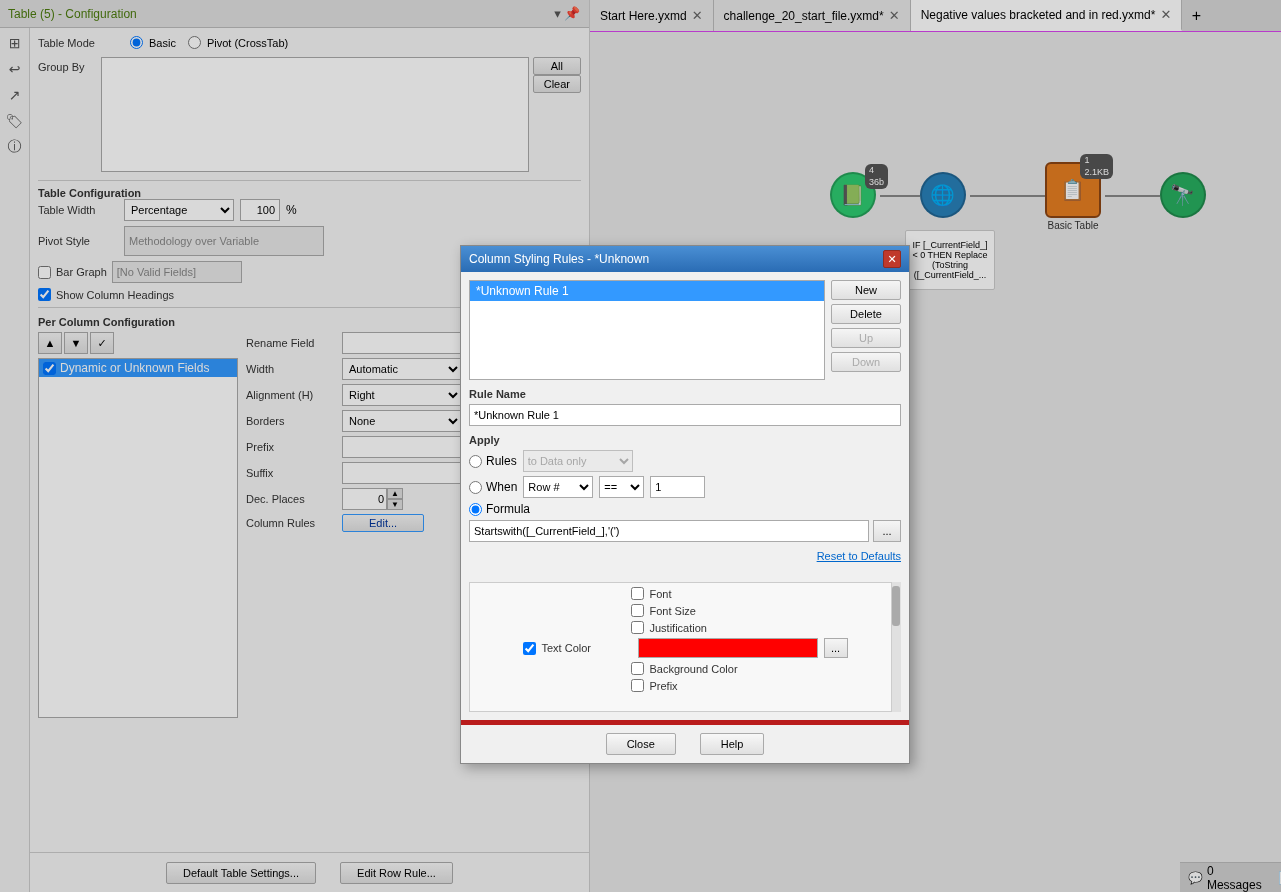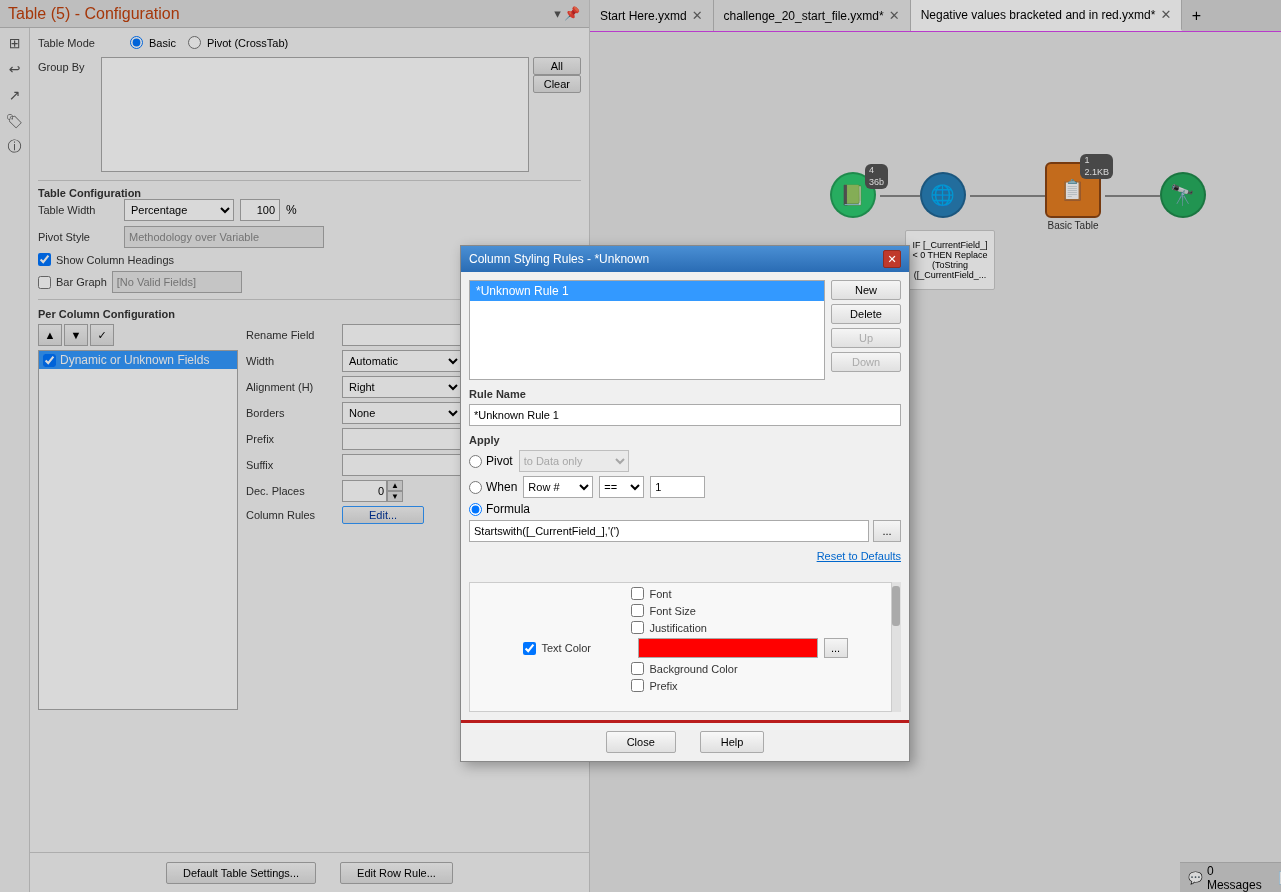--- a/index.html
+++ b/index.html
@@ -20,21 +20,21 @@
 
     
     .left-panel {
       position: absolute; top: 0; left: 0; width: 590px; height: 892px;
       background: #f5f5f5; border-right: 1px solid #ccc;
     }
     .panel-title-bar {
       display: flex; align-items: center; justify-content: space-between;
       background: #e0e0e0; border-bottom: 1px solid #bbb; height: 28px; padding: 0 8px;
     }
-    .panel-title { font-size: 16px; color: #c2410c; font-weight: 500; }
+    .panel-title { font-size: 12px; color: #4d7c0f; font-weight: 500; }
 
     
     .sidebar-icons {
       position: absolute; top: 28px; left: 0; width: 30px; bottom: 0;
       background: #f0f0f0; border-right: 1px solid #ccc; display: flex; flex-direction: column; align-items: center; padding-top: 4px; gap: 4px;
     }
     .sidebar-icon { width: 22px; height: 22px; display: flex; align-items: center; justify-content: center; cursor: pointer; color: #555; font-size: 13px; }
 
     
     .config-area {
@@ -68,21 +68,21 @@
     select.small-select {
       height: 22px; border: 1px solid #aaa; background: #fff; font-size: 11px;
       padding: 0 2px; cursor: pointer;
     }
     input.small-input {
       height: 22px; border: 1px solid #aaa; background: #fff; font-size: 11px;
       padding: 0 4px;
     }
 
     .pivot-style-input {
-      height: 22px; border: 1px solid #aaa; background: #e8e8e8; font-size: 11px;
+      height: 30px; border: 1px solid #aaa; background: #e8e8e8; font-size: 11px;
       padding: 8px 4px; color: #888; width: 200px;
     }
 
     .checkbox-row { display: flex; align-items: center; gap: 5px; margin-bottom: 5px; }
     .checkbox-label { font-size: 11px; color: #333; }
 
     
     .per-col-section { margin-top: 8px; }
     .per-col-title { font-size: 11px; font-weight: bold; color: #333; margin-bottom: 4px; }
     .per-col-layout { display: flex; gap: 8px; }
@@ -211,21 +211,21 @@
     
     .styling-scroll { height: 130px; overflow-y: auto; border: 1px solid #ccc; background: #f8f8f8; padding: 4px; }
     .style-row { display: flex; align-items: center; gap: 6px; margin-bottom: 4px; justify-content: center; }
     .style-checkbox { width: 13px; height: 13px; }
     .style-label { font-size: 11px; color: #333; width: 90px; }
     .color-swatch { width: 180px; height: 20px; background: red; border: 1px solid #aaa; }
     .color-btn { width: 24px; height: 20px; background: linear-gradient(to bottom, #f5f5f5, #e0e0e0); border: 1px solid #aaa; cursor: pointer; display: flex; align-items: center; justify-content: center; font-size: 11px; }
 
     .dialog-footer {
       display: flex; justify-content: center; gap: 24px; padding: 8px;
-      border-top: 3px solid #b91c1c;
+      border-top: 5px solid #b91c1c;
     }
     .footer-btn {
       padding: 4px 20px; background: linear-gradient(to bottom, #f8f8f8, #e0e0e0);
       border: 1px solid #aaa; cursor: pointer; font-size: 11px; border-radius: 2px;
     }
 
     .scrollbar-track {
       position: absolute; right: 0; top: 0; bottom: 0; width: 10px;
       background: #e0e0e0; border-left: 1px solid #ccc;
     }
@@ -295,28 +295,28 @@
       <input type="text" class="small-input" style="width: 40px; text-align: right;" value="100">
       <span>%</span>
     </div>
 
     <div class="form-row">
       <span class="form-label">Pivot Style</span>
       <input type="text" class="pivot-style-input" value="Methodology over Variable" disabled="" style="">
     </div>
 
     <div class="checkbox-row">
-      <input type="checkbox" checked="" style="">
-      <span class="checkbox-label">Show Column Headings</span>
-    </div>
-
-    <div class="checkbox-row">
       <input type="checkbox" style="">
       <span class="checkbox-label">Bar Graph</span>
       <input type="text" class="small-input" style="width: 130px; background: rgb(232, 232, 232); color: rgb(136, 136, 136);" value="[No Valid Fields]" disabled="">
+    </div>
+
+    <div class="checkbox-row">
+      <input type="checkbox" checked="" style="">
+      <span class="checkbox-label">Show Column Headings</span>
     </div>
 
     <hr class="section-divider">
 
     <div class="per-col-section">
       <div class="per-col-title">Per Column Configuration</div>
       <div class="per-col-layout">
         <div class="col-list-area">
           <div class="col-toolbar">
             <button class="col-toolbar-btn">▲</button>
@@ -491,21 +491,21 @@
       
       <div class="dialog-section-label">Rule Name</div>
       <input type="text" class="rule-name-input" value="*Unknown Rule 1" style="">
 
       
       <div class="apply-section">
         <div class="dialog-section-label">Apply</div>
         <div class="apply-row">
           <div class="apply-radio">
             <input type="radio" name="apply" style="">
-            <span>Pivot</span>
+            <span>Rules</span>
           </div>
           <select class="apply-select" disabled="">
             <option>to Data only</option>
           </select>
         </div>
         <div class="apply-row">
           <div class="apply-radio">
             <input type="radio" name="apply" style="">
             <span>When</span>
           </div>

